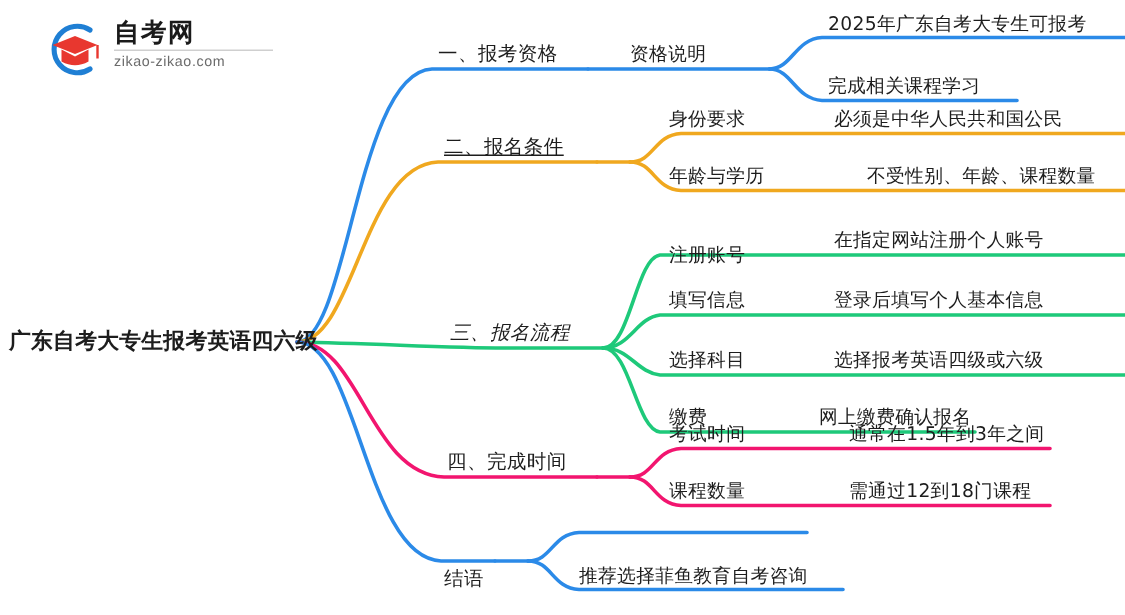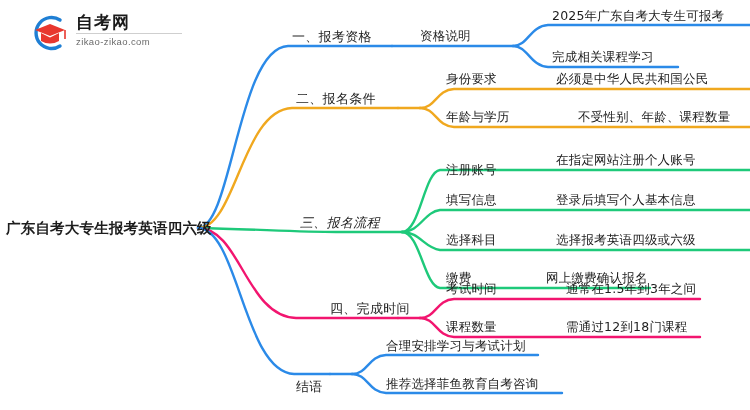--- a/index.html
+++ b/index.html
@@ -150,43 +150,42 @@
     </div>
   </div>
 
   <div class="node root-node" style="left:6px; top:221px;">广东自考大专生报考英语四六级</div>
 
   <div class="node lvl1" style="left:292px; top:30px;">一、报考资格</div>
   <div class="node lvl2" style="left:420px; top:30px;">资格说明</div>
   <div class="node lvl3" style="left:552px; top:10px;">2025年广东自考大专生可报考</div>
   <div class="node lvl3" style="left:552px; top:51px;">完成相关课程学习</div>
 
-  <div class="node lvl1" style="left:296px; top:92px;">二、报名条件</div>
+  <div class="node lvl1" style="left:296px; top:92px;text-decoration:underline;">二、报名条件</div>
   <div class="node lvl2" style="left:446px; top:73px;">身份要求</div>
   <div class="node lvl3" style="left:556px; top:73px;">必须是中华人民共和国公民</div>
   <div class="node lvl2" style="left:446px; top:111px;">年龄与学历</div>
   <div class="node lvl3" style="left:578px; top:111px;">不受性别、年龄、课程数量</div>
 
   <div class="node lvl1" style="left:300px; top:216px;font-style:italic;">三、报名流程</div>
 
   <div class="node lvl2" style="left:446px; top:164px;">注册账号</div>
   <div class="node lvl3" style="left:556px; top:154px;">在指定网站注册个人账号</div>
 
   <div class="node lvl2" style="left:446px; top:194px;">填写信息</div>
   <div class="node lvl3" style="left:556px; top:194px;">登录后填写个人基本信息</div>
 
   <div class="node lvl2" style="left:446px; top:234px;">选择科目</div>
   <div class="node lvl3" style="left:556px; top:234px;">选择报考英语四级或六级</div>
 
   <div class="node lvl2" style="left:446px; top:272px;">缴费</div>
   <div class="node lvl3" style="left:546px; top:272px;">网上缴费确认报名</div>
 
-  <div class="node lvl1" style="left:298px; top:302px;margin-left:32px;">四、完成时间</div>
+  <div class="node lvl1" style="left:298px; top:302px;">四、完成时间</div>
   <div class="node lvl2" style="left:446px; top:283px;">考试时间</div>
   <div class="node lvl3" style="left:566px; top:283px;">通常在1.5年到3年之间</div>
   <div class="node lvl2" style="left:446px; top:321px;">课程数量</div>
   <div class="node lvl3" style="left:566px; top:321px;">需通过12到18门课程</div>
 
   <div class="node lvl1" style="left:296px; top:358px;margin-top:22px;">结语</div>
-  <div class="node lvl3" style="left:386px; top:340px;">合理安排学习与考试计划</div>
   <div class="node lvl3" style="left:386px; top:378px;">推荐选择菲鱼教育自考咨询</div>
 
 </div>
 
 </body></html>

